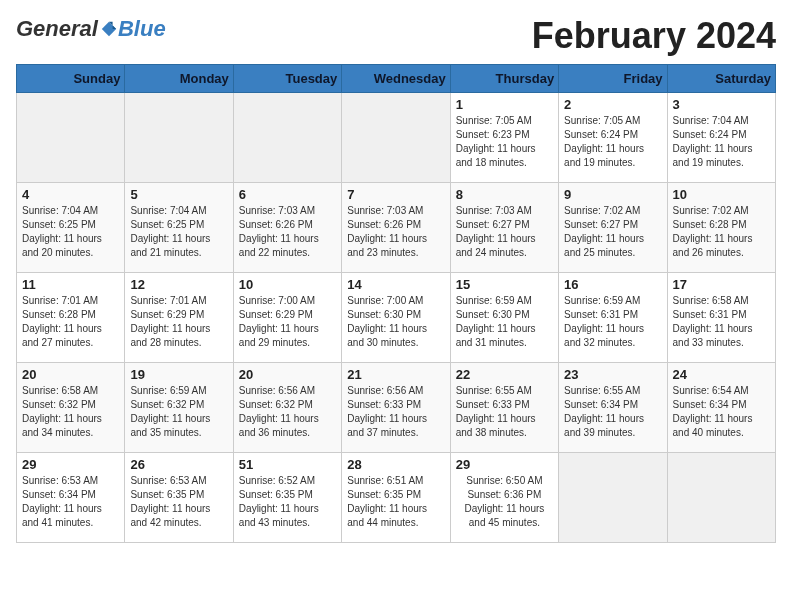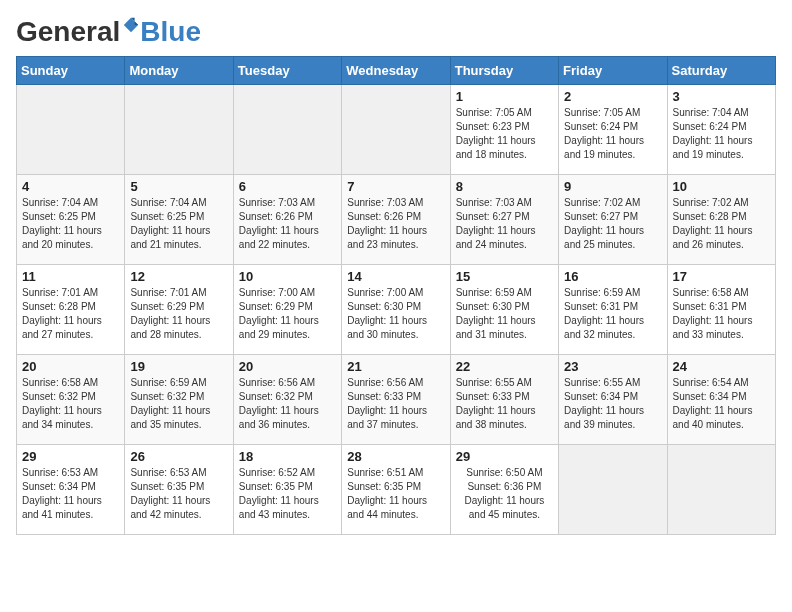--- a/index.html
+++ b/index.html
@@ -16,23 +16,25 @@
       align-items: flex-start;
       margin-bottom: 8px;
     }
     .logo-area {
       display: flex;
       flex-direction: column;
       align-items: flex-start;
     }
     .logo-text {
       display: flex;
-      font-size: 28px;
+      align-items: center;
+      font-size: 22px;
       font-weight: bold;
       color: #333;
+      font-style: italic;
     }
     .logo-general { color: #333; font-weight: bold; }
     .logo-blue { color: #3a7fc1; font-weight: bold; }
     .logo-icon {
       width: 18px;
       height: 18px;
       margin-left: 2px;
     }
     .title-area {
       text-align: right;
@@ -47,23 +49,23 @@
       font-size: 16px;
       color: #444;
     }
     table {
       width: 100%;
       border-collapse: collapse;
       font-size: 11px;
     }
     thead tr th {
       background-color: #3a7fc1;
-      color: #ffffff;
+      color: #0f172a;
       padding: 6px 4px;
-      text-align: left;
+      text-align: right;
       font-size: 13px;
       font-weight: bold;
       border: 1px solid #2a6aa0;
     }
     tbody tr td {
       border: 1px solid #ccc;
       vertical-align: top;
       padding: 4px 5px;
       min-height: 80px;
       height: 90px;
@@ -96,20 +98,21 @@
     <div class="logo-text">
       <span class="logo-general">General</span>
       <svg class="logo-icon" viewBox="0 0 20 20">
         <polygon points="10,2 18,10 10,18 2,10" fill="#3a7fc1"></polygon>
         <polygon points="10,2 18,10 14,10 14,2" fill="#1a5a90"></polygon>
       </svg>
       <span class="logo-blue">Blue</span>
     </div>
   </div>
   <div class="title-area">
+    <div class="month-title">February 2024</div>
   </div>
 </div>
 
 <table>
   <thead>
     <tr>
     <th>Sunday</th>
         <th>Monday</th>
         <th>Tuesday</th>
         <th>Wednesday</th>
@@ -308,21 +311,21 @@
 and 41 minutes.</div>
         </td>
         <td>
           <span class="day-num">26</span>
           <div class="day-info" style="white-space: pre-line;">Sunrise: 6:53 AM
 Sunset: 6:35 PM
 Daylight: 11 hours
 and 42 minutes.</div>
         </td>
         <td>
-          <span class="day-num">18</span>
+          <span class="day-num">51</span>
           <div class="day-info" style="white-space: pre-line;">Sunrise: 6:52 AM
 Sunset: 6:35 PM
 Daylight: 11 hours
 and 43 minutes.</div>
         </td>
         <td>
           <span class="day-num">28</span>
           <div class="day-info" style="white-space: pre-line;">Sunrise: 6:51 AM
 Sunset: 6:35 PM
 Daylight: 11 hours

